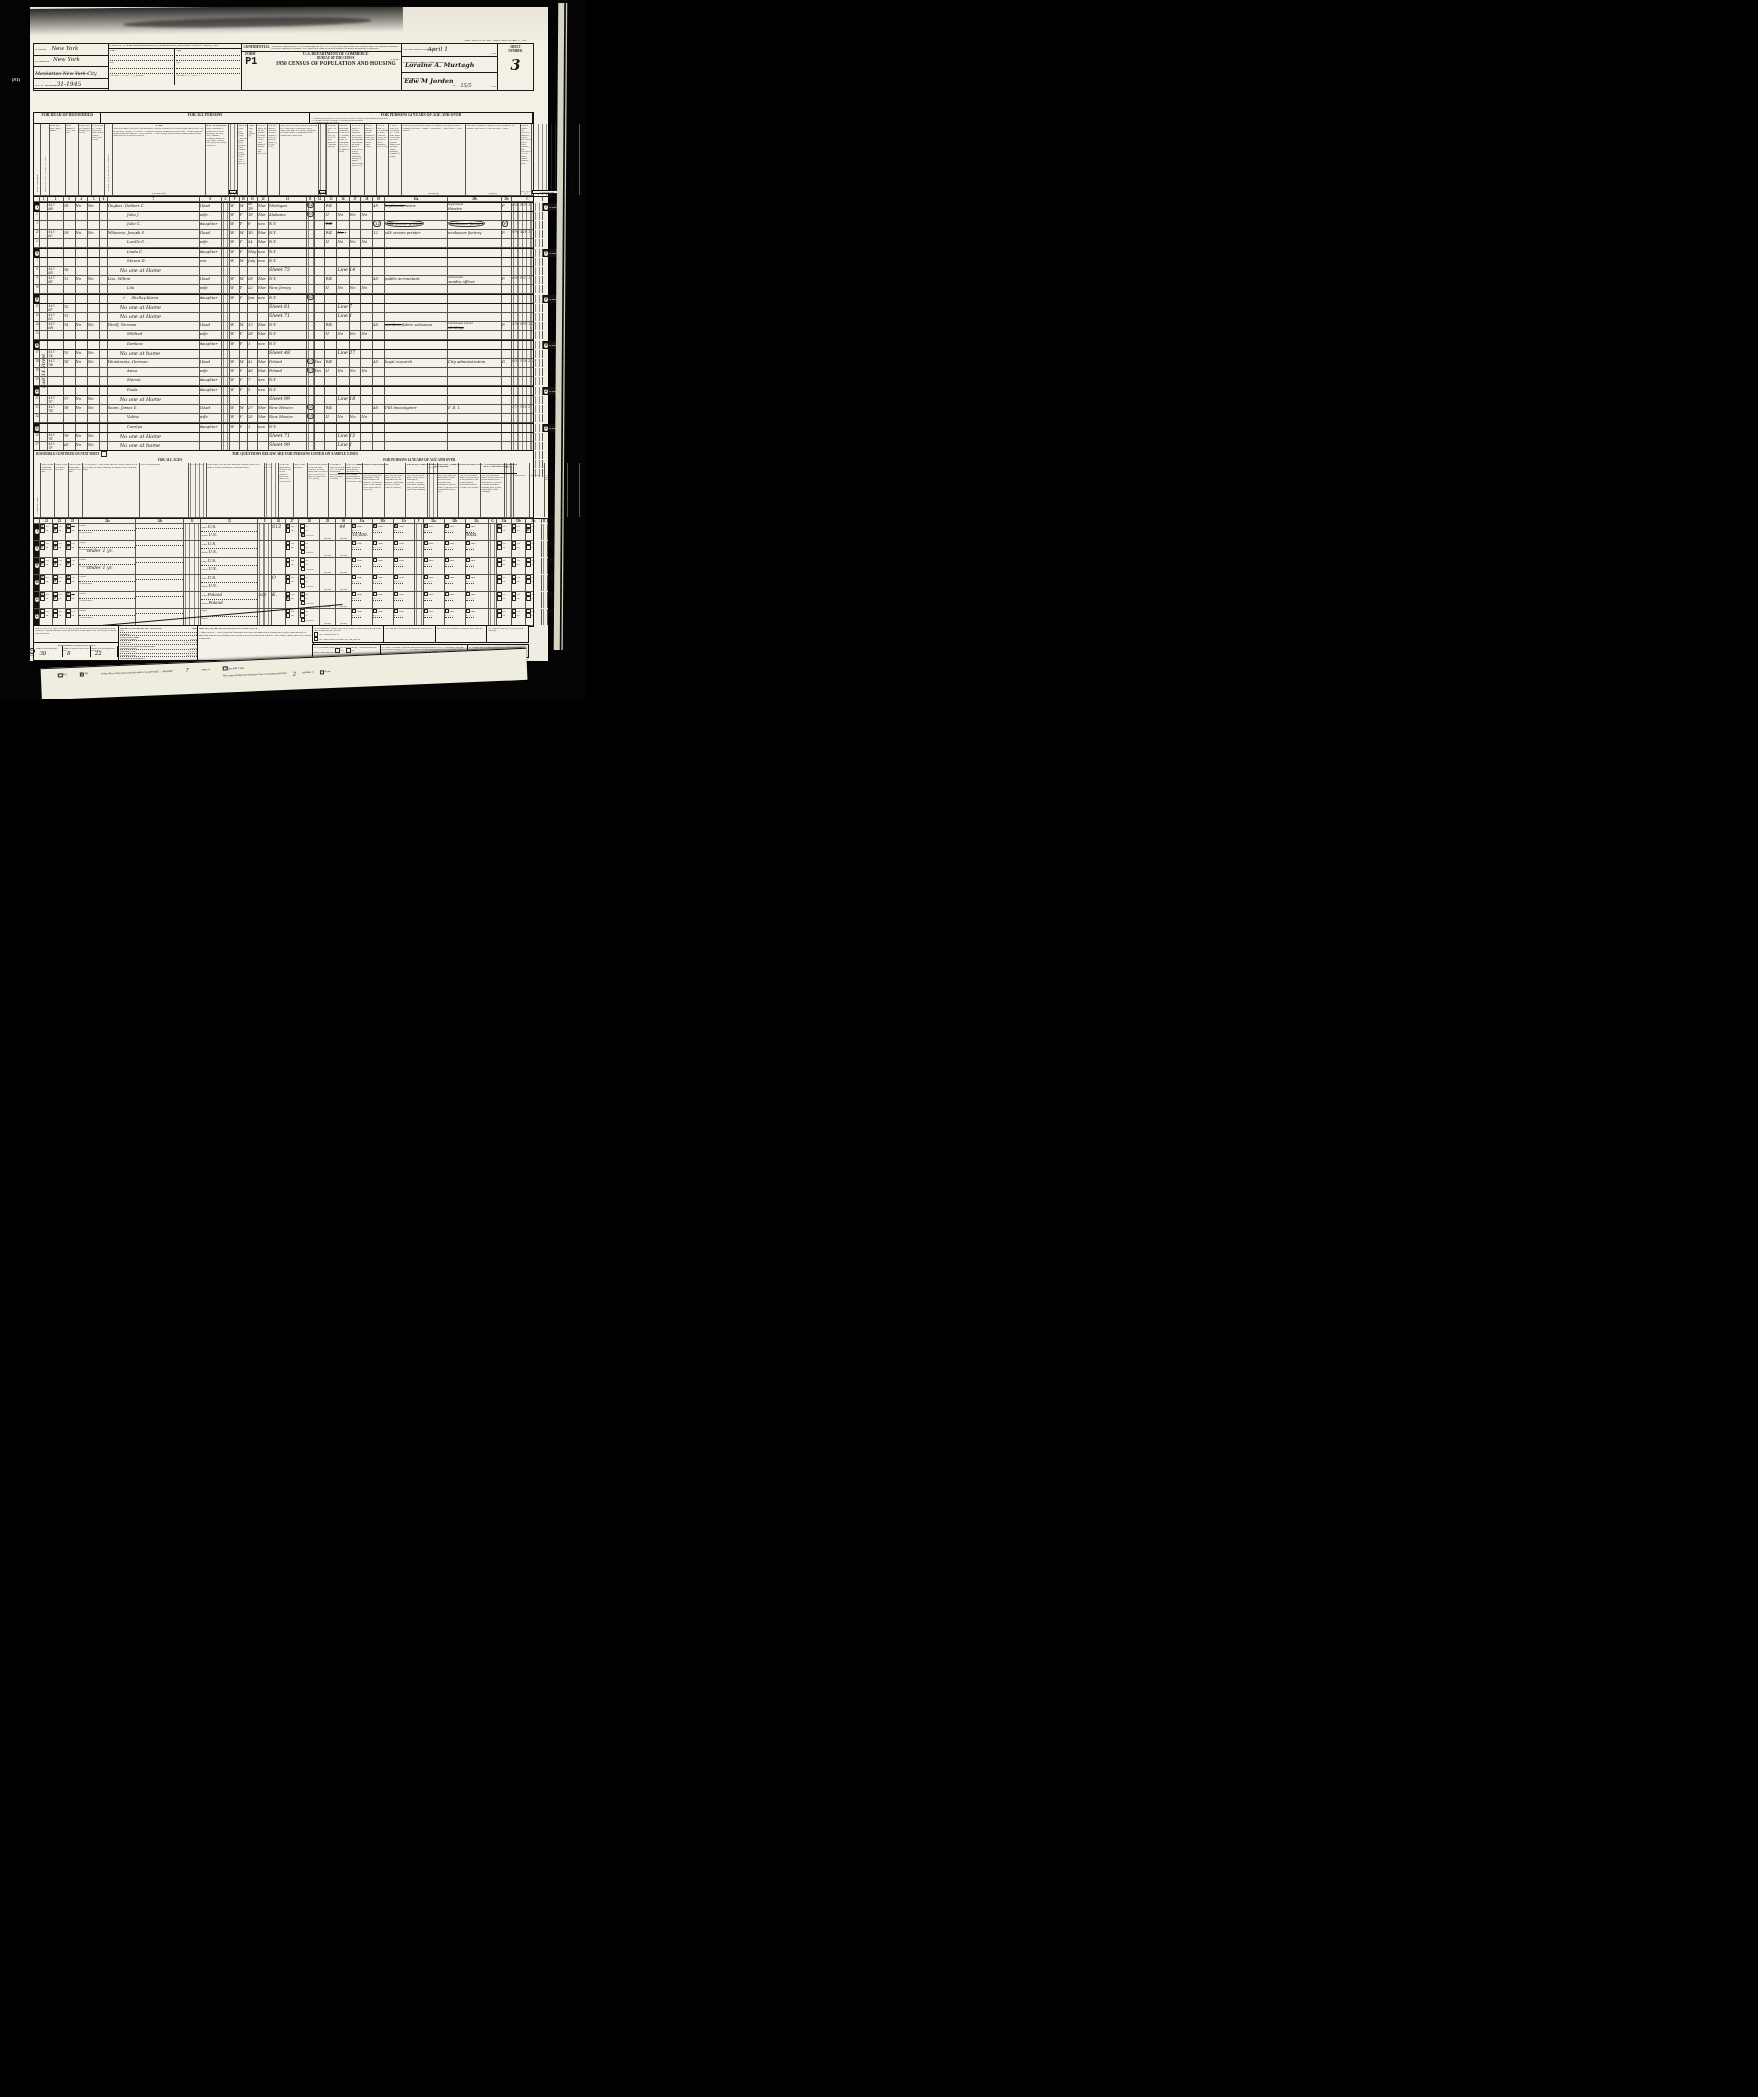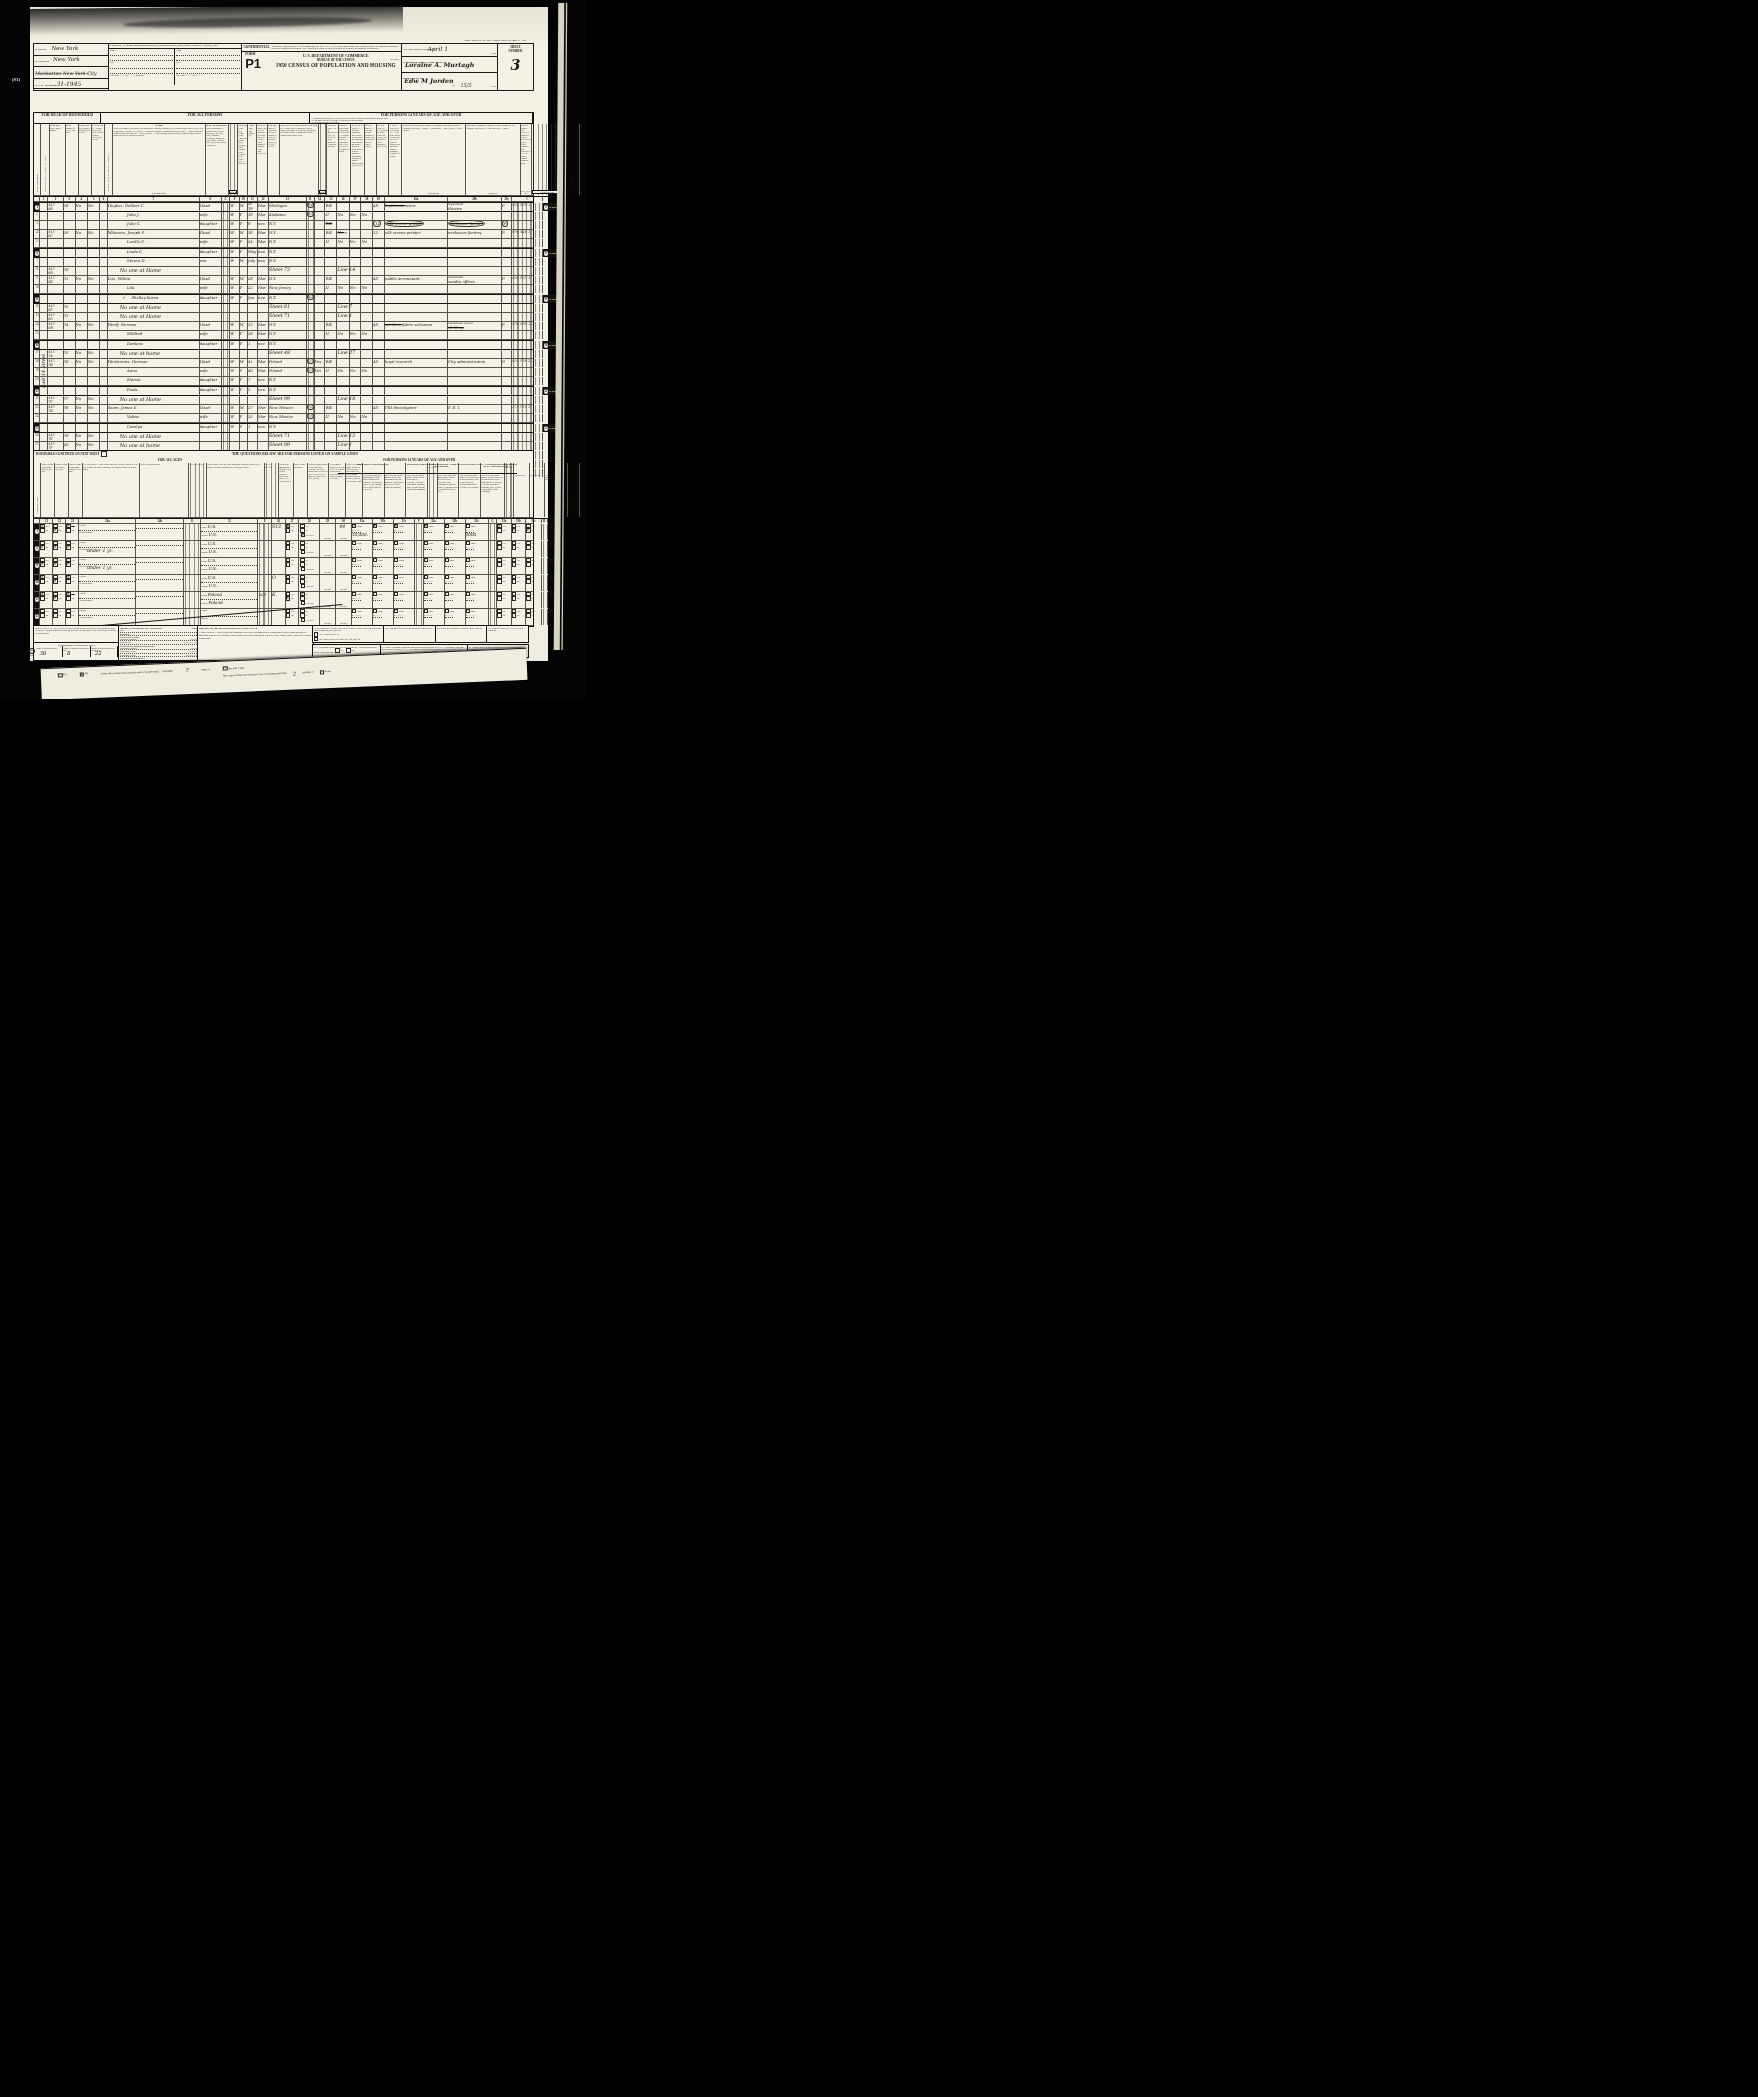--- a/index.html
+++ b/index.html
@@ -27,21 +27,21 @@
   .scriptbig{font-family:"DejaVu Serif",serif;font-style:italic;font-weight:bold;}
   .hotelgrid{display:flex;height:36px;}
   .hotelgrid>div{flex:1;border-right:0.4px solid #1d1b18;padding:0.4px 0.8px;font-size:2.3px;}
   .hotelgrid>div:last-child{border-right:none;}
   .conf{display:flex;gap:1.7px;padding:0.8px 1.7px;border-bottom:0.4px solid #1d1b18;}
   .conf .c1{font-size:3.4px;font-weight:bold;width:27px;}
   .conf .c2{font-size:2.2px;line-height:1.25;}
   .formrow{display:flex;align-items:center;}
   .fp1{width:25px;padding-left:3.4px;}
   .fp1 .f{font-size:3.4px;font-weight:bold;}
-  .fp1 .p1{font-size:13px;font-weight:bold;font-family:Liberation Sans, sans-serif;}
+  .fp1 .p1{font-size:10px;font-weight:bold;font-family:Liberation Mono, monospace;}
   .dept{flex:1;text-align:center;}
   .dept .d1{font-size:3.8px;font-weight:bold;}
   .dept .d2{font-size:3px;font-weight:bold;}
   .dept .d3{font-size:5.3px;font-weight:bold;letter-spacing:0.1px;}
   .smallcode{position:absolute;right:1.7px;top:14.4px;font-size:2.1px;}
   .sheetbox{display:flex;flex-direction:column;align-items:center;}
   .sheetbox .lab{text-align:center;padding-top:1.3px;}
   
   .tbl{position:absolute;left:3.4px;width:499px;border:0.7px solid #14120f;background:#f4f1e8;}
   .trow{display:flex;border-bottom:0.4px solid #5a554c;position:relative;}

